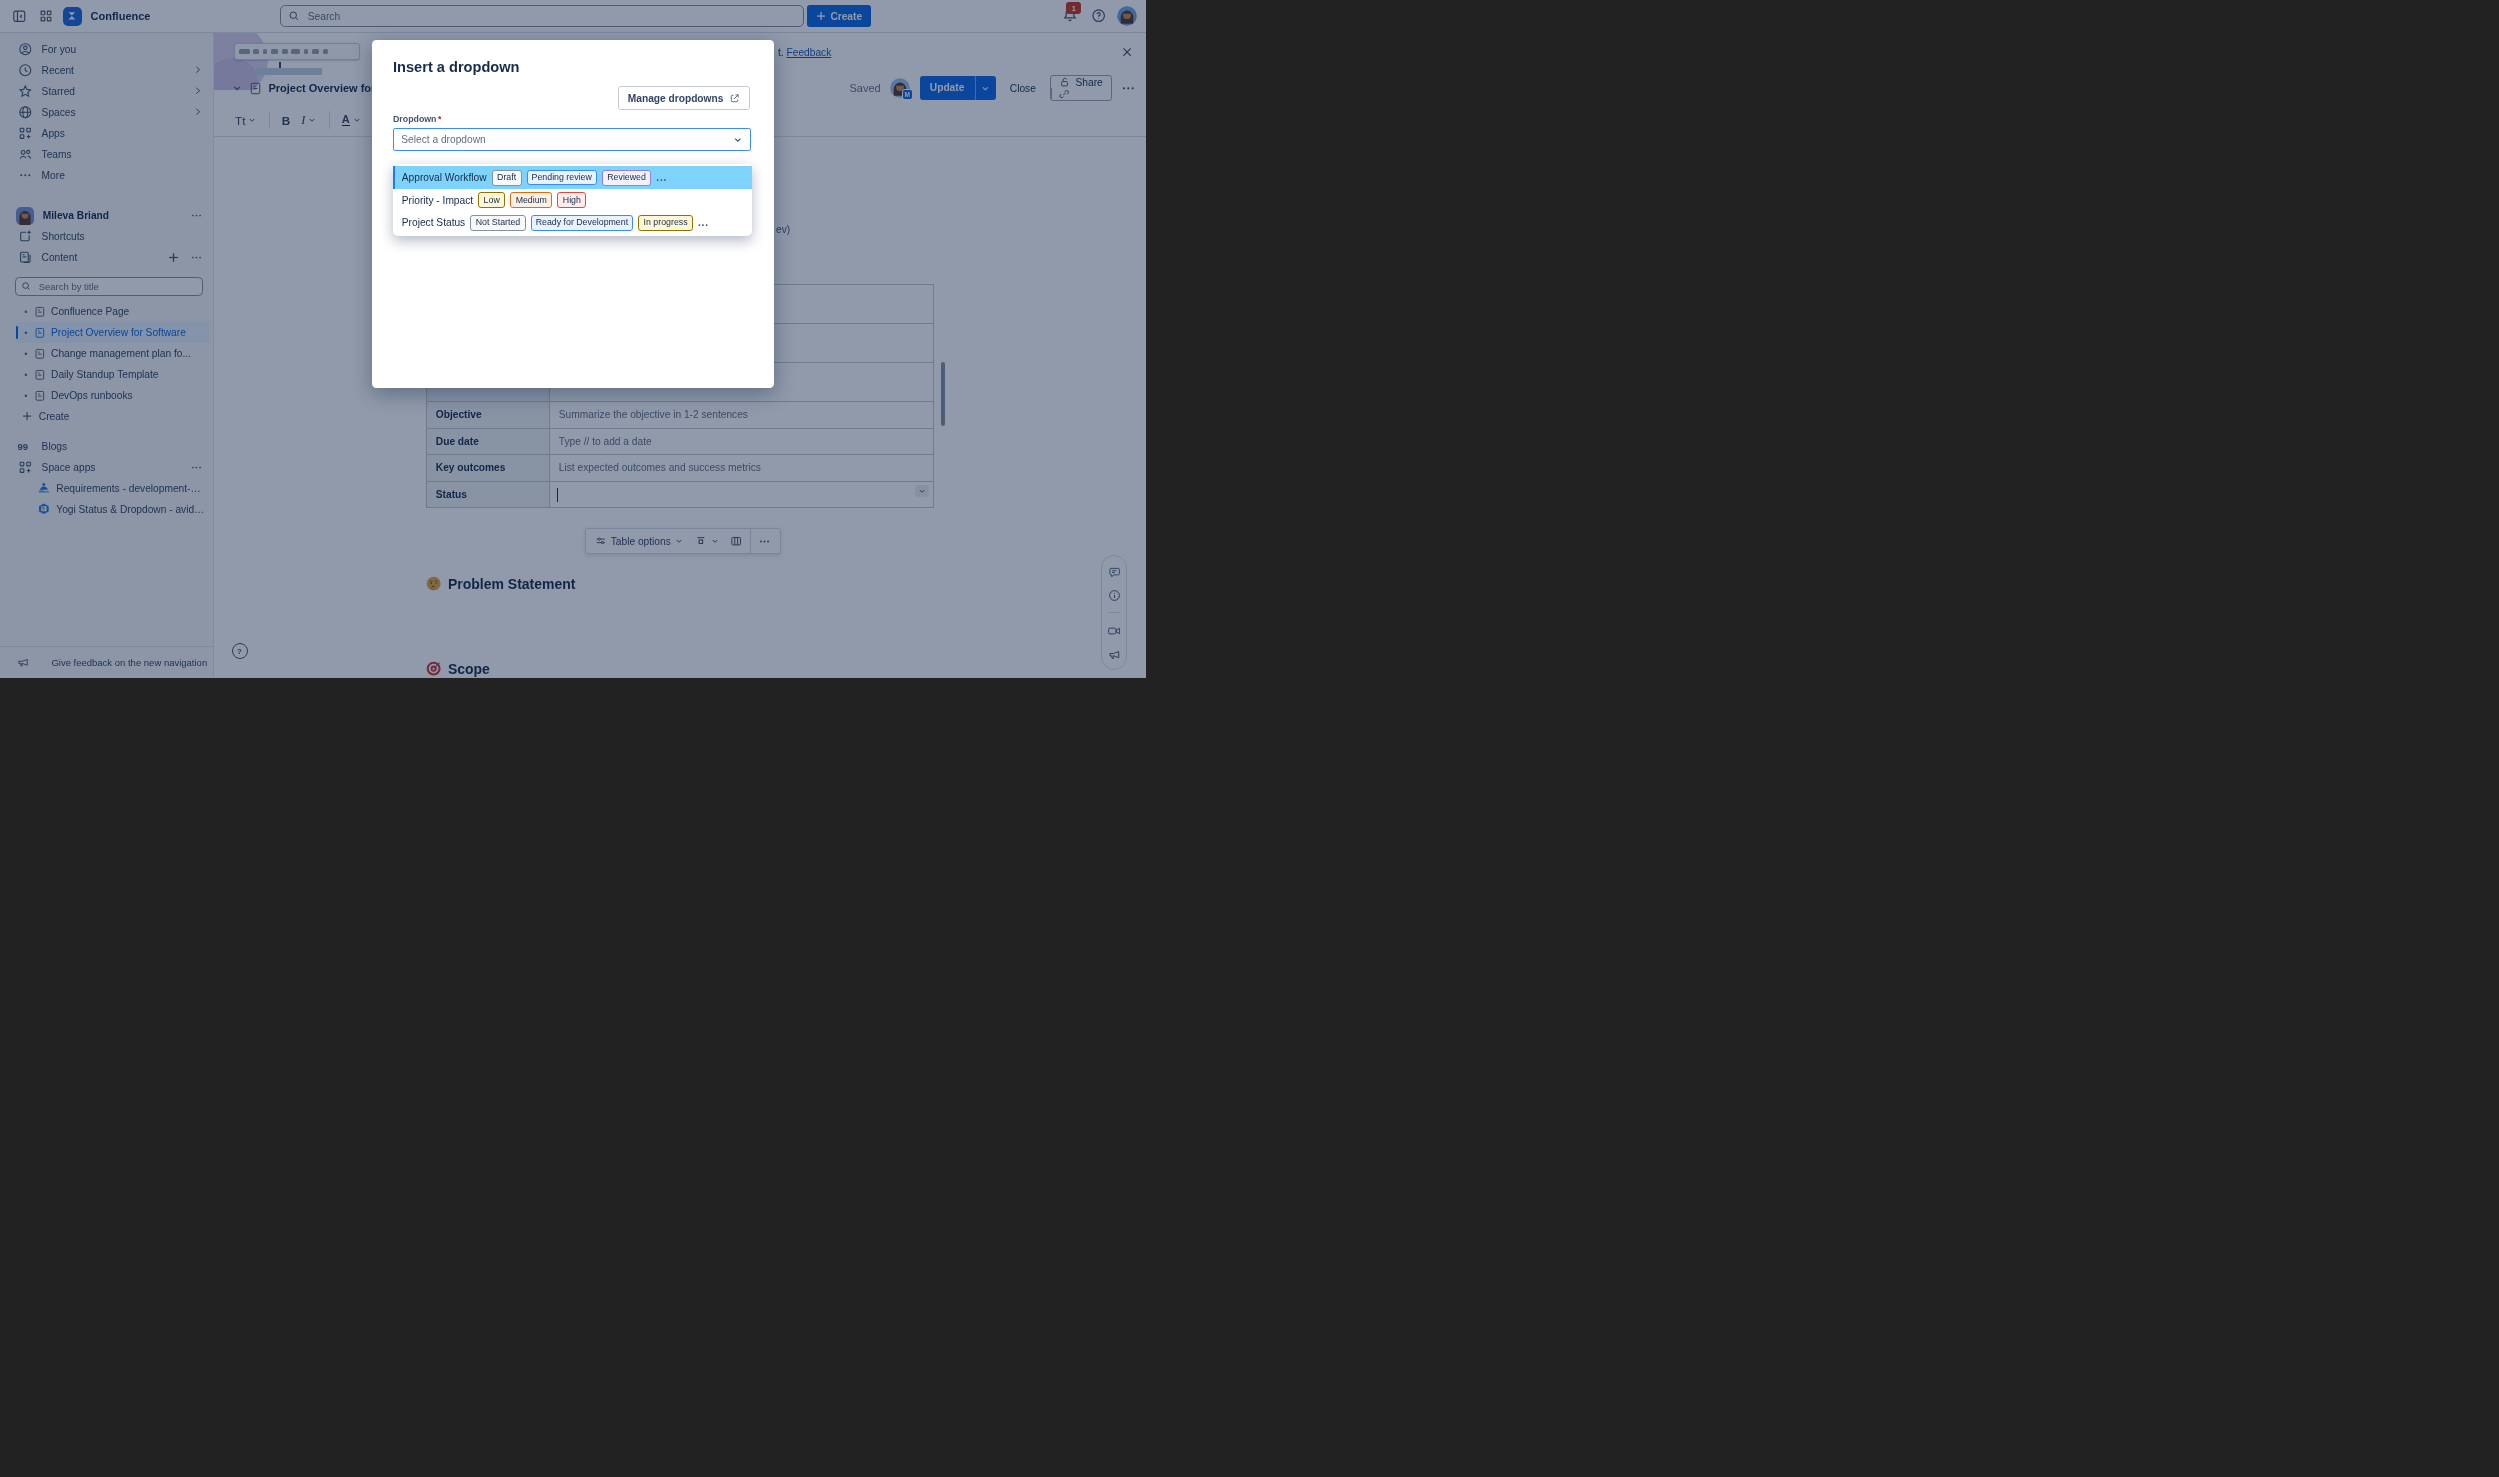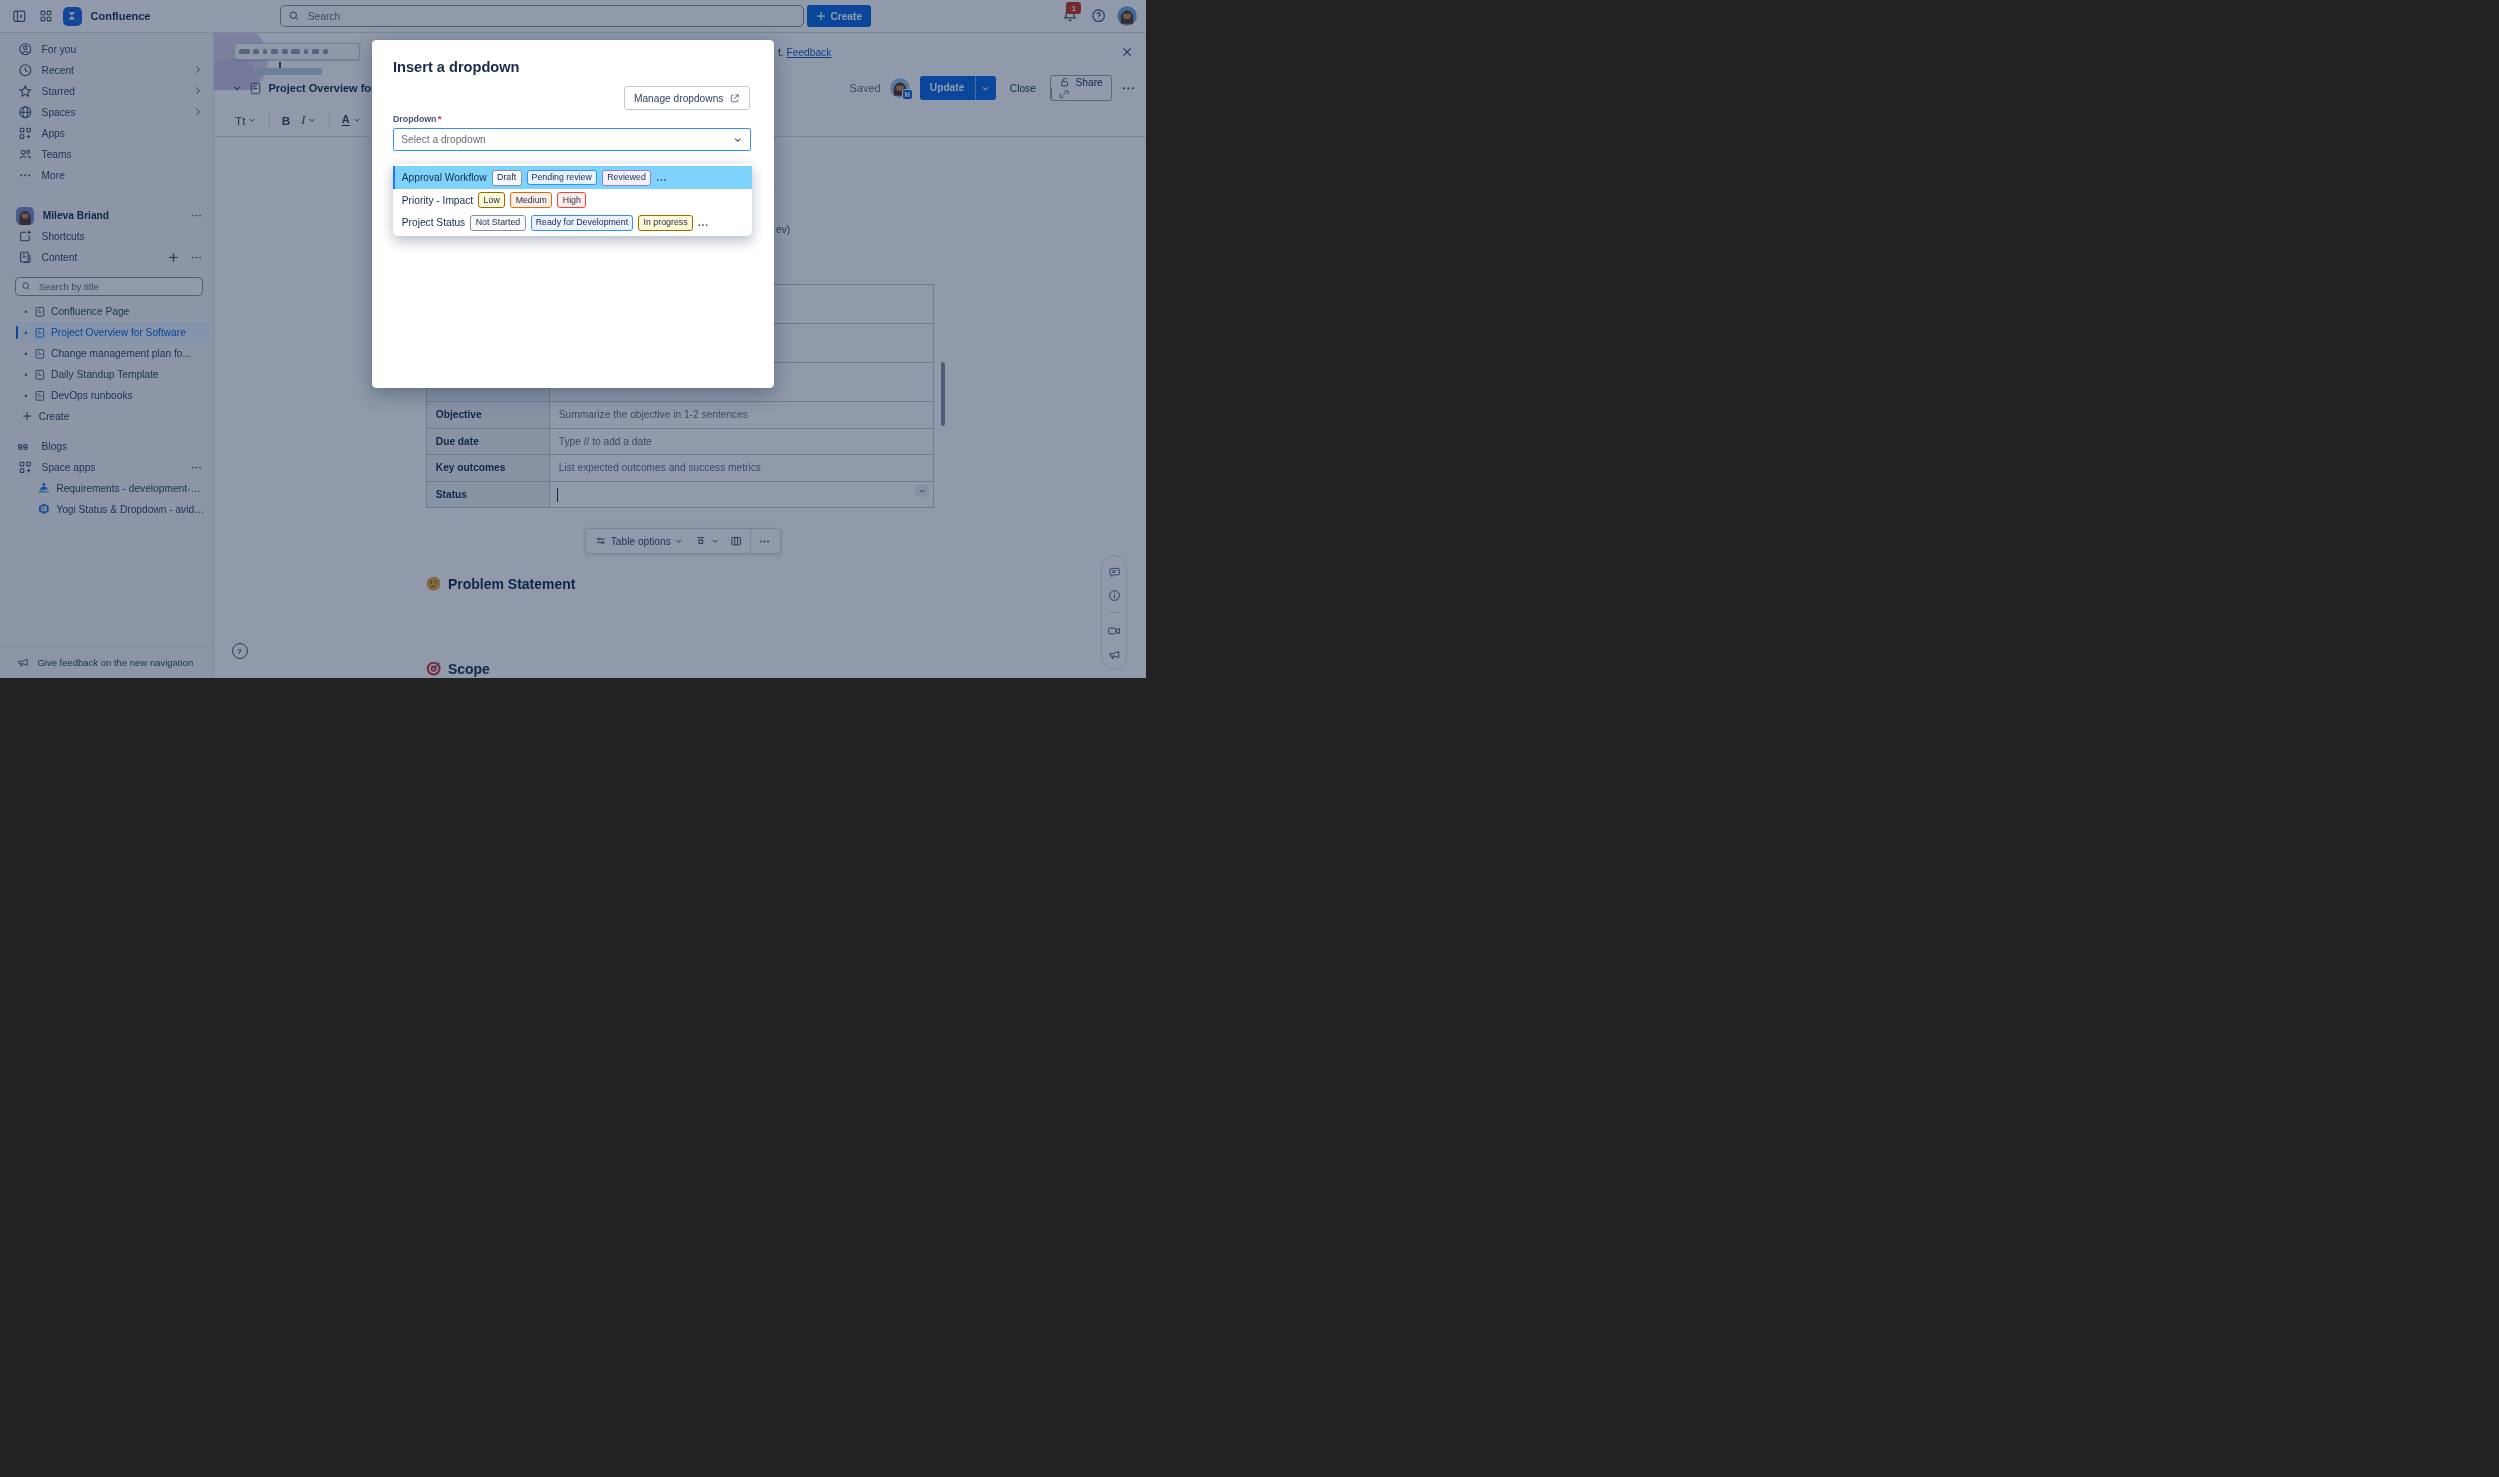--- a/index.html
+++ b/index.html
@@ -48,21 +48,21 @@
     padding-left:6.6px;border-radius:2.2px;font-size:10.2px;color:#344563;}
   .tree-row .bullet{color:#626F86;font-size:9.5px;width:6.6px;text-align:center;}
   .tree-row .lbl{flex:1;white-space:nowrap;overflow:hidden;text-overflow:ellipsis;padding-right:4.4px;}
   .tree-row.sel{background:#E9F2FF;}
   .tree-row.sel .lbl{color:#0C66E4;font-weight:500;}
   .tree-row.sel .selbar{position:absolute;left:0;top:3.7px;bottom:3.7px;width:1.5px;background:#0C66E4;border-radius:1.5px;}
   .tree-create{height:21px;display:flex;align-items:center;gap:6.6px;padding-left:22px;font-size:10.2px;color:#344563;}
   .app-row{height:21px;display:flex;align-items:center;gap:6.6px;padding:0 7.3px 0 38px;font-size:10.2px;color:#344563;}
   .app-row .lbl{flex:1;white-space:nowrap;overflow:hidden;text-overflow:ellipsis;}
   .sfooter{position:absolute;left:0;right:0;bottom:0;height:31px;border-top:0.7px solid #DCDFE4;
-    display:flex;align-items:center;gap:8px;padding-left:17px;font-size:9.5px;color:#344563;}
+    display:flex;align-items:center;gap:22px;padding-left:17px;font-size:9.5px;color:#344563;}
   .quote99{font-size:9.5px;font-weight:700;color:#44546F;width:14.6px;}
 
   
   .main{position:absolute;left:214px;top:32px;right:0;bottom:0;background:#fff;overflow:hidden;}
   .banner{position:absolute;left:0;right:0;top:2.9px;height:36px;}
   .illu{position:absolute;left:0;top:-1.5px;width:221px;height:57px;overflow:hidden;}
   .blob1{position:absolute;left:-34px;top:-13px;width:88px;height:80px;border-radius:50%;background:#DCD2EC;}
   .blob2{position:absolute;left:-7.3px;top:25px;width:51px;height:44px;border-radius:50%;background:#CFC3E6;}
   .mini-toolbar{position:absolute;left:20px;top:9.5px;width:126px;height:17px;background:#FBFBFC;border:0.7px solid #C9CFD8;
     border-radius:2.9px;box-shadow:0 0.7px 1.5px rgba(9,30,66,.18);display:flex;align-items:center;gap:3.7px;padding:0 4.4px;box-sizing:border-box;}
@@ -124,21 +124,21 @@
   .floaty .fdiv{width:11.7px;height:1.5px;background:#DCDFE4;border-radius:0.7px;}
   .help-float{position:absolute;left:17.5px;top:611px;width:14px;height:14px;border:1.5px solid #44546F;border-radius:50%;
     display:flex;align-items:center;justify-content:center;font-size:8px;font-weight:700;color:#44546F;}
 
   
   .blanket{position:absolute;inset:0;background:rgba(9,30,66,.45);z-index:40;}
   .modal{position:absolute;left:372px;top:40px;width:402px;height:348px;background:#fff;border-radius:4.4px;
     box-shadow:0 5.8px 20.5px rgba(9,30,66,.35);z-index:50;box-sizing:border-box;}
   .modal-title{position:absolute;left:21px;top:19px;font-size:14.6px;font-weight:700;color:#172B4D;}
   .manage-btn{position:absolute;right:24px;top:46px;height:22px;display:flex;align-items:center;gap:5.8px;
-    padding:0 8.8px;border:0.7px solid #C4CAD3;border-radius:2.9px;background:#fff;font-size:10.2px;font-weight:400;color:#344563;}
+    padding:0 8.8px;border:0.7px solid #C4CAD3;border-radius:2.9px;background:#fff;font-size:10.2px;font-weight:700;color:#344563;}
   .field-label{position:absolute;left:21px;top:74px;font-size:8.8px;font-weight:700;color:#44546F;}
   .req{color:#AE2E24;margin-left:1.5px;}
   .select-box{position:absolute;left:21px;top:88px;width:358px;height:23.4px;border:1.5px solid #388BFF;border-radius:2.2px;
     box-sizing:border-box;display:flex;align-items:center;padding:0 7.3px;gap:5.8px;}
   .select-box .ph{flex:1;font-size:10.2px;color:#626F86;}
 
   .popup{position:absolute;left:393px;top:164px;width:359px;background:#fff;border-radius:5.1px;z-index:60;
     box-shadow:0 4.4px 13px rgba(9,30,66,.30);padding:2.2px 0;box-sizing:border-box;}
   .opt{position:relative;height:22.7px;display:flex;align-items:center;gap:5.1px;padding:0 8.8px;font-size:10.2px;color:#172B4D;}
   .opt .oname{white-space:nowrap;}

